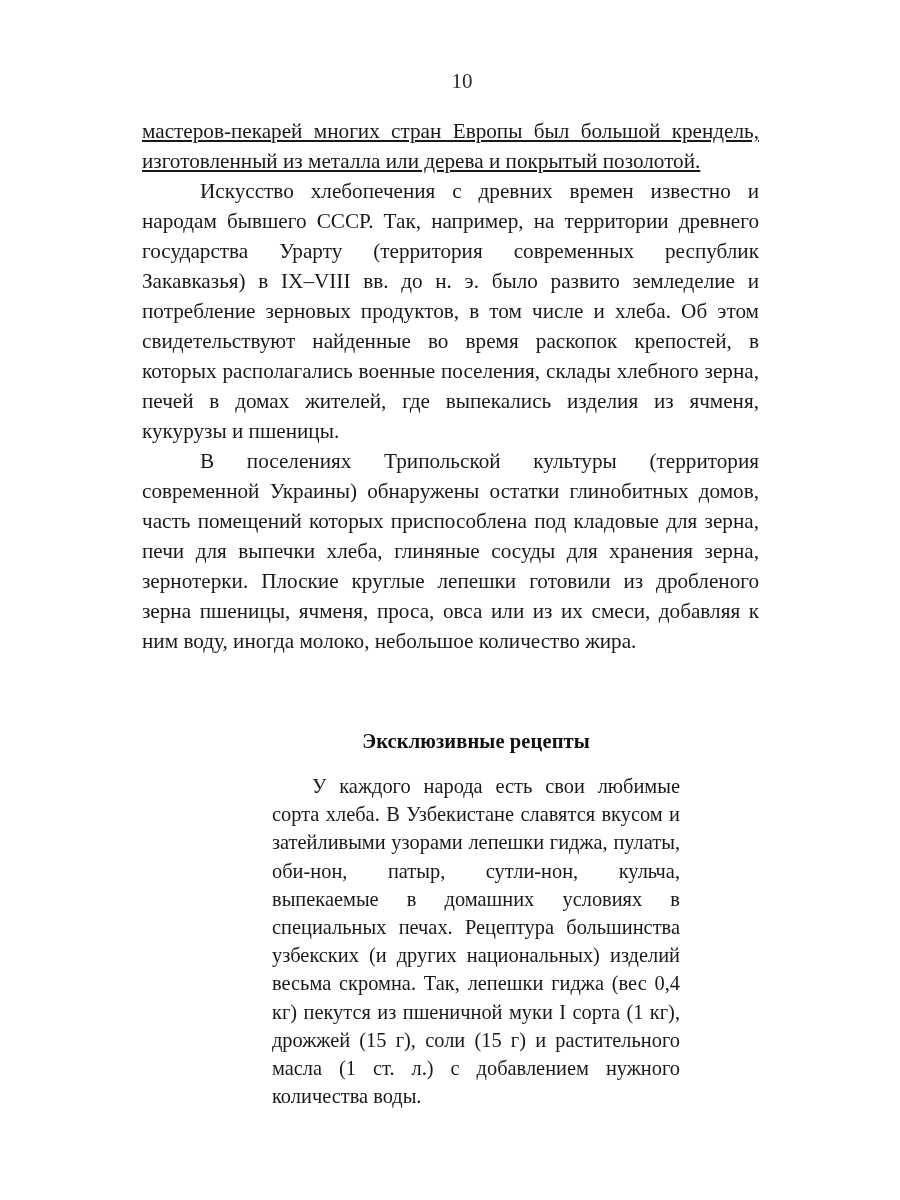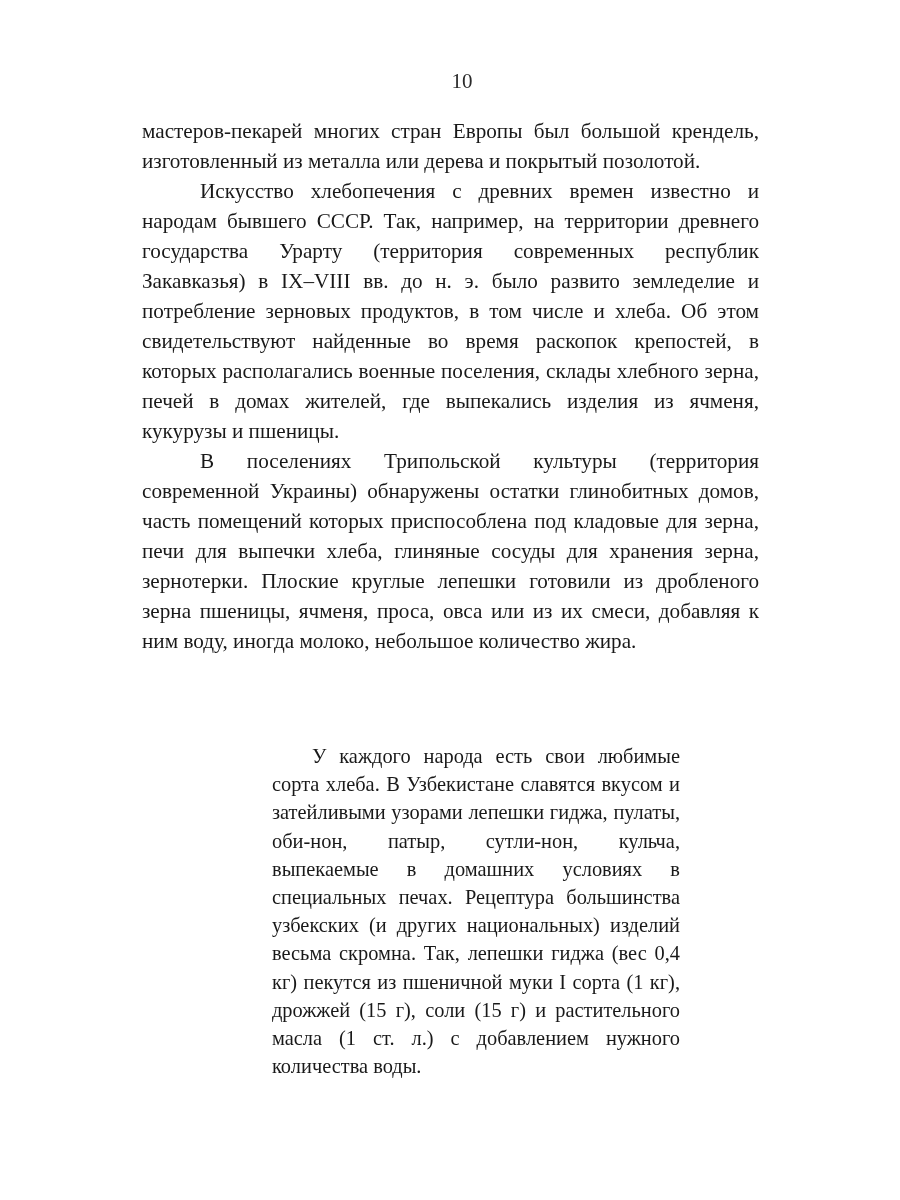--- a/index.html
+++ b/index.html
@@ -48,20 +48,21 @@
     color: #191919;
     hyphens: none;
   }
   .body-block p {
     margin: 0;
     text-indent: 58px;
     text-align: justify;
   }
   .body-block p.no-indent {
     text-indent: 0;
+    text-decoration: underline;
   }
   
 
   
   .section {
     position: absolute;
     top: 726px;
     left: 256px;
     width: 440px;
   }
@@ -95,18 +96,19 @@
 
   <div class="folio">10</div>
 
   <div class="body-block">
     <p class="no-indent">мастеров-пекарей многих стран Европы был большой крендель, изготовленный из металла или дерева и покрытый позолотой.</p>
     <p>Искусство хлебопечения с древних времен известно и народам бывшего СССР. Так, например, на территории древнего государства Урарту (территория современных республик Закавказья) в IX–VIII вв. до н. э. было развито земледелие и потребление зерновых продуктов, в том числе и хлеба. Об этом свидетельствуют найденные во время раскопок крепостей, в которых располагались военные поселения, склады хлебного зерна, печей в домах жителей, где выпекались изделия из ячменя, кукурузы и пшеницы.</p>
     <p>В поселениях Трипольской культуры (территория современной Украины) обнаружены остатки глинобитных домов, часть помещений которых приспособлена под кладовые для зерна, печи для выпечки хлеба, глиняные сосуды для хранения зерна, зернотерки. Плоские круглые лепешки готовили из дробленого зерна пшеницы, ячменя, проса, овса или из их смеси, добавляя к ним воду, иногда молоко, небольшое количество жира.</p>
   </div>
 
   <div class="section">
+    <h2 class="section-heading">Эксклюзивные рецепты</h2>
     <div class="section-body">
       <p>У каждого народа есть свои любимые сорта хлеба. В Узбекистане славятся вкусом и затейливыми узорами лепешки гиджа, пулаты, оби-нон, патыр, сутли-нон, кульча, выпекаемые в домашних условиях в специальных печах. Рецептура большинства узбекских (и других национальных) изделий весьма скромна. Так, лепешки гиджа (вес 0,4 кг) пекутся из пшеничной муки I сорта (1 кг), дрожжей (15 г), соли (15 г) и растительного масла (1 ст. л.) с добавлением нужного количества воды.</p>
     </div>
   </div>
 
 </div>
 
 </body></html>

